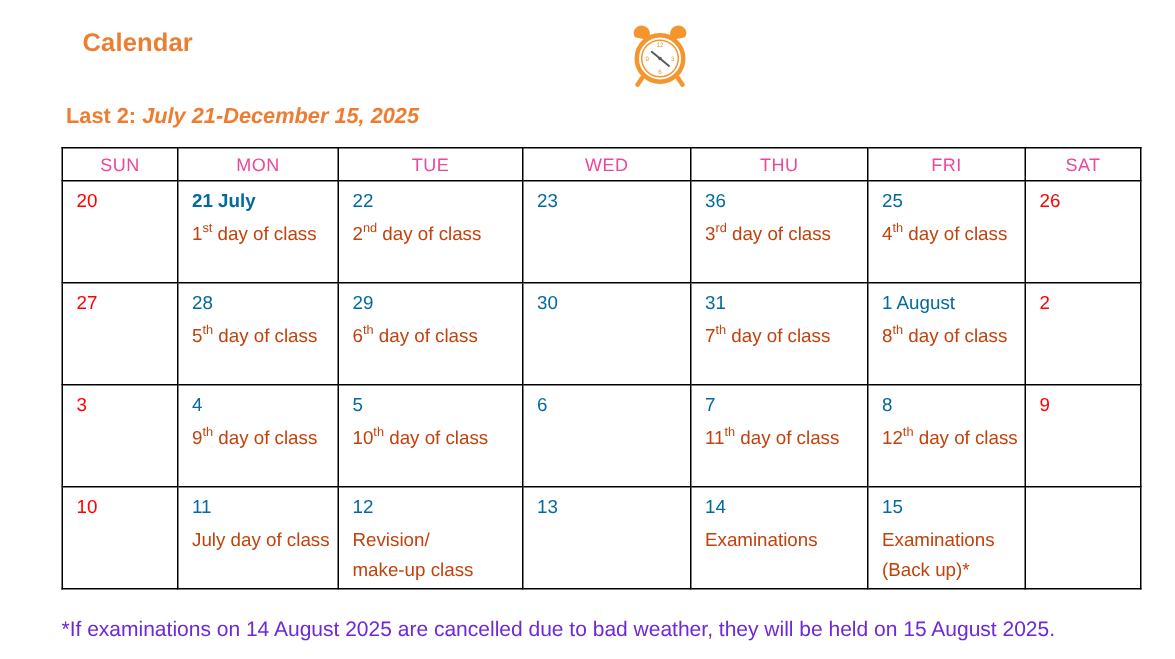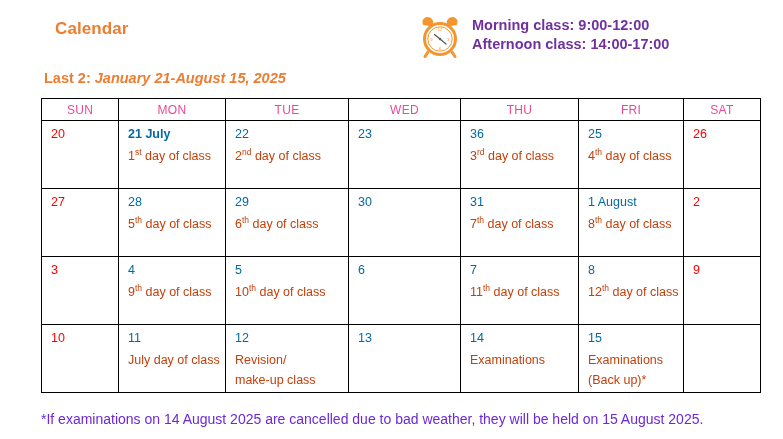--- a/index.html
+++ b/index.html
@@ -166,29 +166,25 @@
           <text x="23" y="34.5">6</text>
           <text x="14.5" y="25.5">9</text>
         </g>
         <g stroke="#5b5b5b" stroke-width="1.3" stroke-linecap="round">
           <path d="M23 24 L17.5 19.5"></path>
           <path d="M23 24 L29 29"></path>
         </g>
         <circle cx="23" cy="24" r="1.2" fill="#5b5b5b"></circle>
       </svg>
     </span>
-    <span class="times-lines">
-      <span class="times-line">Morning class: 9:00-12:00</span>
-      <span class="times-line">Afternoon class: 14:00-17:00</span>
-    </span>
   </div>
 
   <div class="term-title">
     <span class="term-label">Last 2:</span>
-    <span class="term-range">January 21-August 15, 2025</span>
+    <span class="term-range">July 21-December 15, 2025</span>
   </div>
 
   <table class="cal-table">
     <colgroup>
       <col class="col-sun">
         <col class="col-mon">
         <col class="col-tue">
         <col class="col-wed">
       <col class="col-thu">
         <col class="col-fri">

